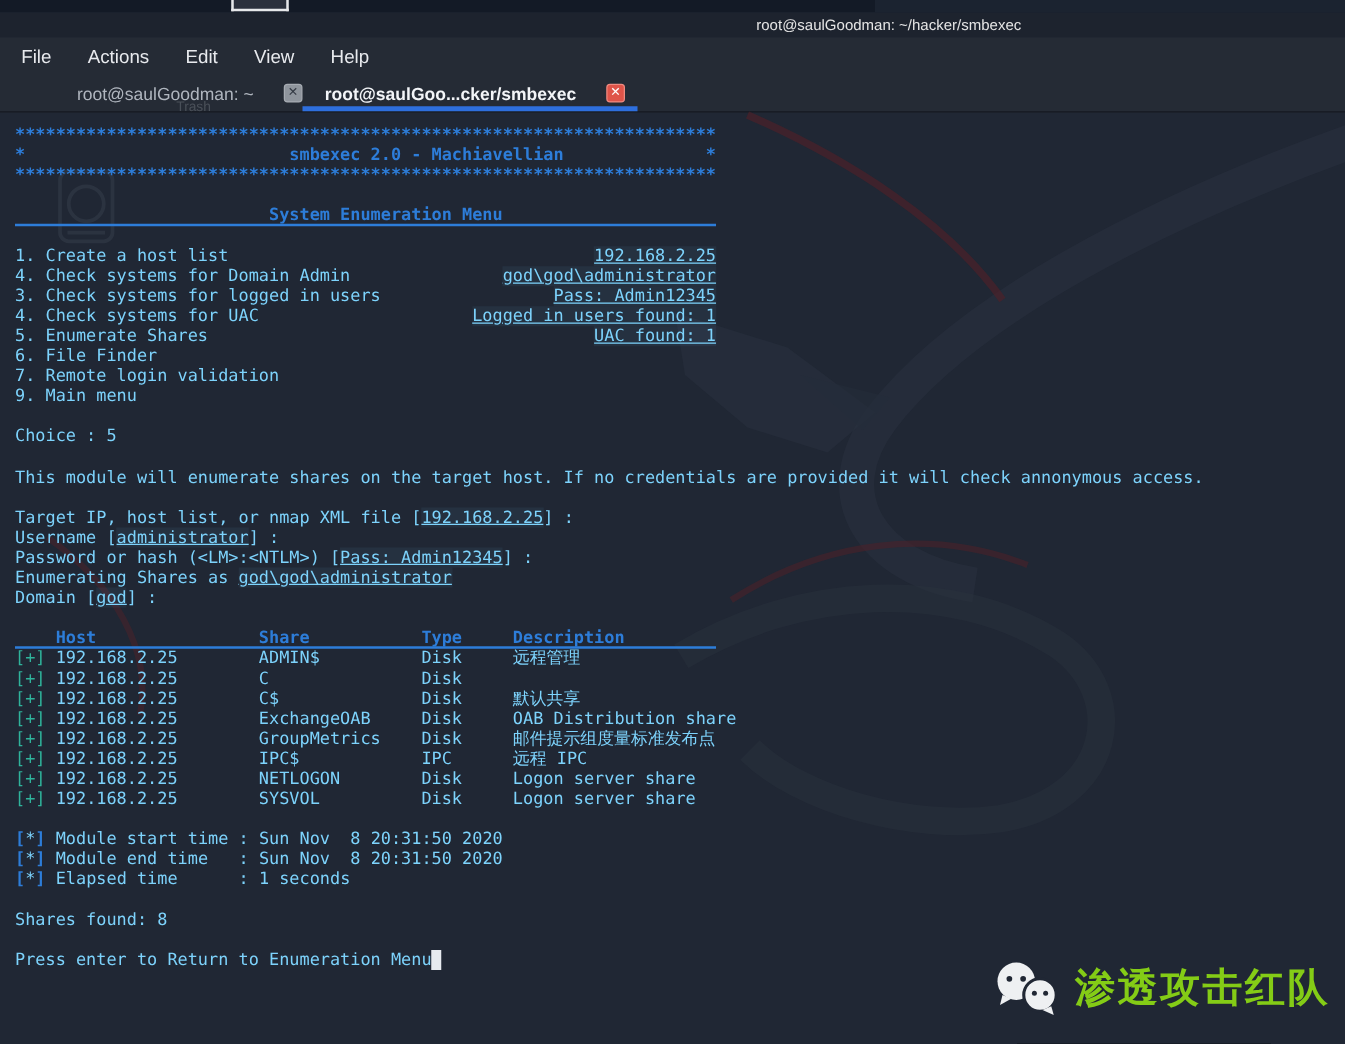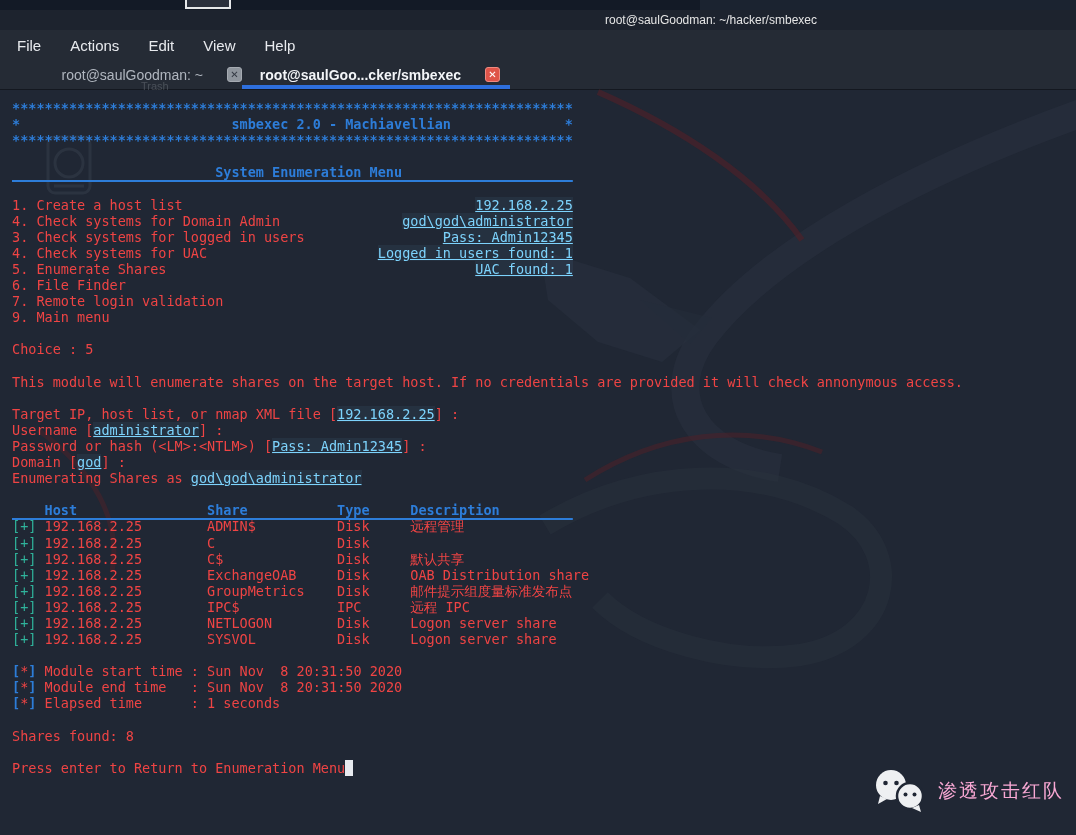--- a/index.html
+++ b/index.html
@@ -30,29 +30,29 @@
   .tab-close { width:15px; height:15px; border-radius:3px; display:flex; align-items:center; justify-content:center; font-size:10px; line-height:1; }
   .close-gray { background:#8f959d; color:#343a44; border:1px solid #a6abb2; }
   .close-red  { background:#df5449; color:#ffffff; border:1px solid #ef8a80; }
   .tab.active::after { content:""; position:absolute; left:-6px; right:-10px; bottom:0; height:4px; background:#2e6fdd; }
   
   .ghost-svg { position:absolute; left:0; top:0; pointer-events:none; }
   .ghost-label { position:absolute; left:141px; top:80px; font-size:11px; color:rgba(160,166,173,0.30); }
   
   .terminal { position:absolute; left:12px; top:100px; width:1056px; }
   .tline { white-space:pre; height:16.1px; line-height:16.1px; font-family:"DejaVu Sans Mono", monospace; font-size:13.5px; color:#d6dce5; }
-  .c-fg    { color:#ef4444; }
+  .c-fg    { color:#7dd3fc; }
   .c-blue  { color:#2d7dd9; font-weight:bold; }
   .c-steel { color:#7dd3fc; background:rgba(90,140,180,0.10);text-decoration:underline; }
   .c-teal  { color:#2fb39b; }
   .c-cursor{ background:#e7eaef; color:#e7eaef; }
   .u { text-decoration:underline; text-decoration-color:#2d7dd9; text-decoration-thickness:2px; text-underline-offset:3px; }
   
   .watermark { position:absolute; right:12px; bottom:20px; display:flex; align-items:center; gap:10px; }
-  .watermark .wm-text { font-size:19px; font-weight:normal; color:#f9a8d4; letter-spacing:2px; }
+  .watermark .wm-text { font-size:32px; font-weight:bold; color:#84cc16; letter-spacing:2px; }
 </style>
 </head>
 <body>
 
 <div class="screen">
 
   <div class="top-strip">
     <div class="seg-dark"></div>
     <div class="mini-window"></div>
   </div>
@@ -113,22 +113,22 @@
       <div class="tline"><span class="c-fg">7. Remote login validation</span></div>
       <div class="tline"><span class="c-fg">9. Main menu</span></div>
       <div class="tline">&nbsp;</div>
       <div class="tline"><span class="c-fg">Choice : 5</span></div>
       <div class="tline">&nbsp;</div>
       <div class="tline"><span class="c-fg">This module will enumerate shares on the target host. If no credentials are provided it will check annonymous access.</span></div>
       <div class="tline">&nbsp;</div>
       <div class="tline"><span class="c-fg">Target IP, host list, or nmap XML file [</span><span class="c-steel">192.168.2.25</span><span class="c-fg">] :</span></div>
       <div class="tline"><span class="c-fg">Username [</span><span class="c-steel">administrator</span><span class="c-fg">] :</span></div>
       <div class="tline"><span class="c-fg">Password or hash (&lt;LM&gt;:&lt;NTLM&gt;) [</span><span class="c-steel">Pass: Admin12345</span><span class="c-fg">] :</span></div>
+      <div class="tline"><span class="c-fg">Enumerating Shares as </span><span class="c-steel">god\god\administrator</span></div>
       <div class="tline"><span class="c-fg">Domain [</span><span class="c-steel">god</span><span class="c-fg">] :</span></div>
-      <div class="tline"><span class="c-fg">Enumerating Shares as </span><span class="c-steel">god\god\administrator</span></div>
       <div class="tline">&nbsp;</div>
       <div class="tline"><span class="c-blue u">    Host                Share           Type     Description         </span></div>
       <div class="tline"><span class="c-teal">[+]</span><span class="c-fg"> 192.168.2.25        ADMIN$          Disk     远程管理</span></div>
       <div class="tline"><span class="c-teal">[+]</span><span class="c-fg"> 192.168.2.25        C               Disk</span></div>
       <div class="tline"><span class="c-teal">[+]</span><span class="c-fg"> 192.168.2.25        C$              Disk     默认共享</span></div>
       <div class="tline"><span class="c-teal">[+]</span><span class="c-fg"> 192.168.2.25        ExchangeOAB     Disk     OAB Distribution share</span></div>
       <div class="tline"><span class="c-teal">[+]</span><span class="c-fg"> 192.168.2.25        GroupMetrics    Disk     邮件提示组度量标准发布点</span></div>
       <div class="tline"><span class="c-teal">[+]</span><span class="c-fg"> 192.168.2.25        IPC$            IPC      远程 IPC</span></div>
       <div class="tline"><span class="c-teal">[+]</span><span class="c-fg"> 192.168.2.25        NETLOGON        Disk     Logon server share</span></div>
       <div class="tline"><span class="c-teal">[+]</span><span class="c-fg"> 192.168.2.25        SYSVOL          Disk     Logon server share</span></div>

